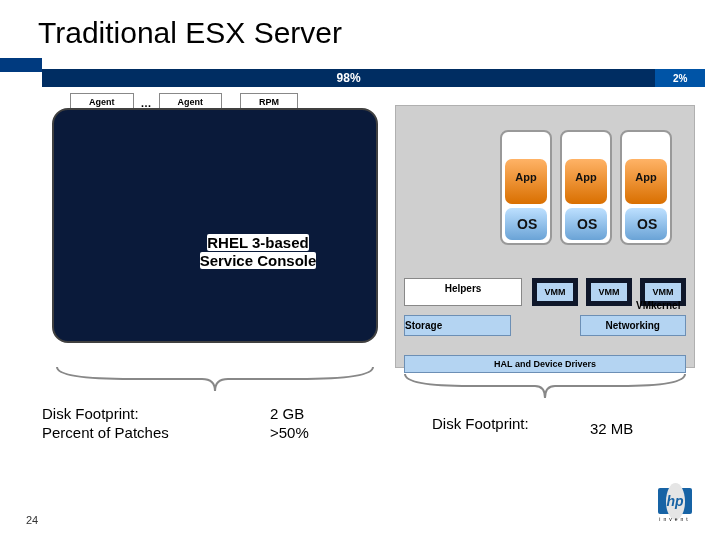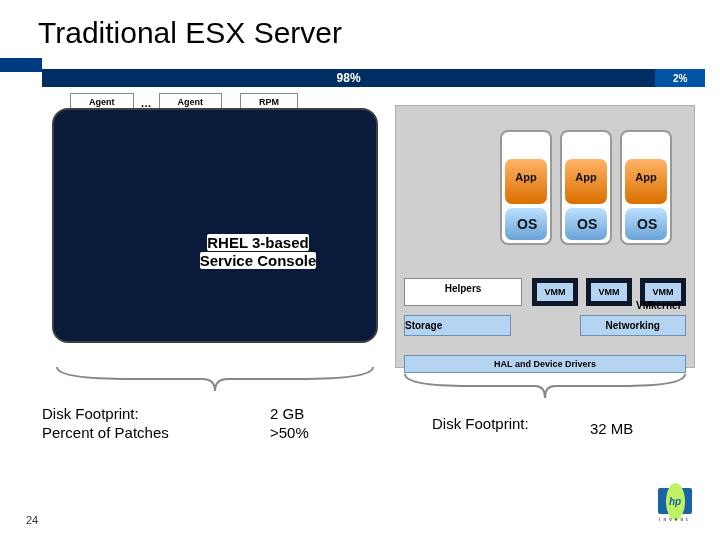--- a/index.html
+++ b/index.html
@@ -53,21 +53,21 @@
   .footprint-left-label { position: absolute; top: 405px; left: 42px; font-size: 15px; font-weight: 400; line-height: 1.25; }
   .footprint-left-value { position: absolute; top: 405px; left: 270px; font-size: 15px; text-align: left; line-height: 1.25; }
   .footprint-right-label { position: absolute; top: 415px; left: 432px; font-size: 15px; }
   .footprint-right-value { position: absolute; top: 404px; left: 590px; font-size: 15px; margin-top: 16px; }
 
   .page-num { position: absolute; bottom: 14px; left: 26px; font-size: 11px; color: #333; }
 
   
   .hp-logo { position: absolute; bottom: 18px; right: 28px; width: 34px; height: 34px; }
   .hp-logo .box { width: 34px; height: 26px; background: #1763a5; border-radius: 2px; display:flex; align-items:center; justify-content:center; }
-  .hp-logo .circ { width: 19px; height: 37px; border-radius: 50%; background: #bef264; color: #1763a5; font-size: 10px; font-weight: bold; font-style: italic; display:flex; align-items:center; justify-content:center; }
+  .hp-logo .circ { width: 19px; height: 37px; border-radius: 50%; background: #e5e5e5; color: #1763a5; font-size: 14px; font-weight: bold; font-style: italic; display:flex; align-items:center; justify-content:center; }
   .hp-logo .text { font-size: 5px; letter-spacing: 3px; text-align: center; color:#000; margin-top:2px; }
 </style>
 </head>
 <body>
 
 <div class="slide">
 
   <div class="title">Traditional ESX Server</div>
   <div class="blue-bar-left"></div>
 

